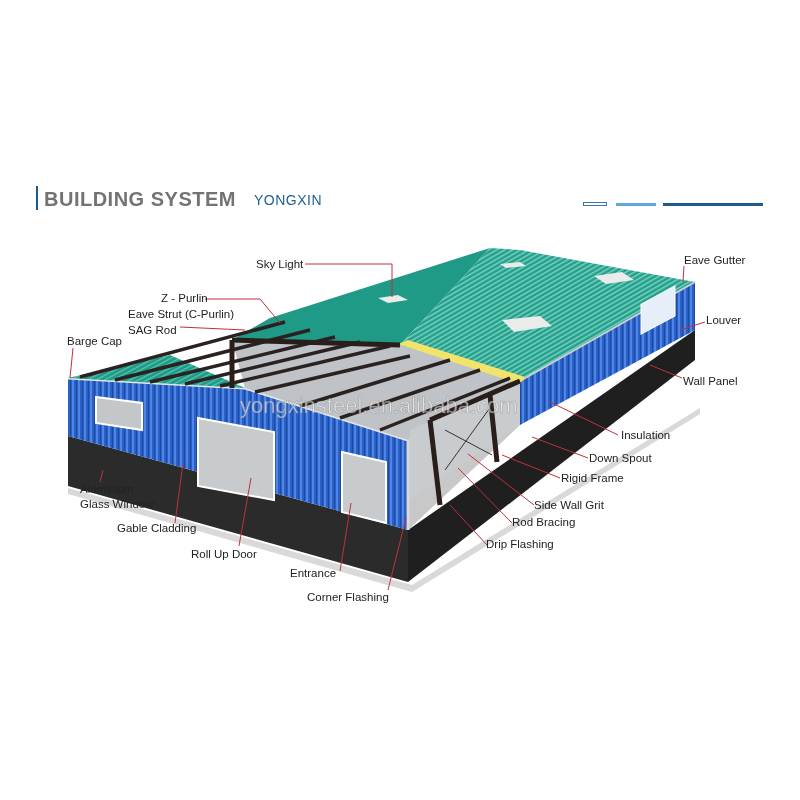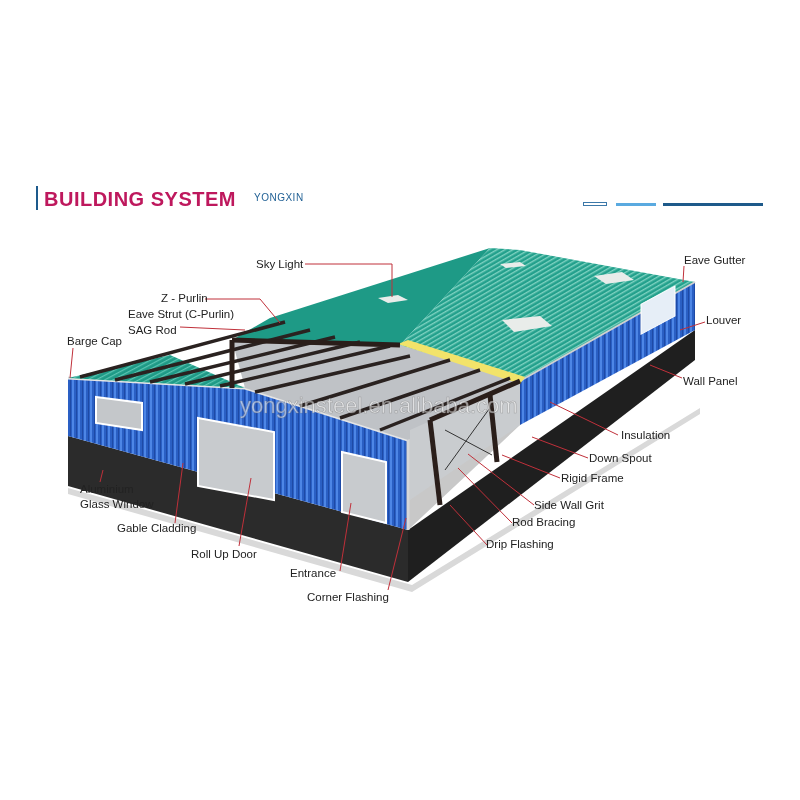--- a/index.html
+++ b/index.html
@@ -1,19 +1,19 @@
 <!DOCTYPE html>
 <html><head>
 <meta charset="utf-8">
 <style>
   html, body { margin: 0; padding: 0; background: #ffffff; }
   body { width: 800px; height: 800px; position: relative; overflow: hidden; font-family: "Liberation Sans", sans-serif; }
   .header-bar { position: absolute; left: 36px; top: 186px; width: 2px; height: 24px; background: #1d5a8c; }
-  .header-title { position: absolute; left: 44px; top: 188px; font-family: "Liberation Sans", sans-serif; font-weight: 700; font-size: 20px; letter-spacing: 0.5px; color: #be185d; }
-  .header-brand { position: absolute; left: 254px; top: 192px; font-size: 10px; color: #1f5f94; letter-spacing: 0.5px; }
+  .header-title { position: absolute; left: 44px; top: 188px; font-family: "Liberation Sans", sans-serif; font-weight: 700; font-size: 20px; letter-spacing: 0.5px; color: #737373; }
+  .header-brand { position: absolute; left: 254px; top: 192px; font-size: 14px; color: #1f5f94; letter-spacing: 0.5px; }
   .deco { position: absolute; top: 203px; height: 3px; }
   .deco-1 { left: 583px; width: 22px; height: 2px; border: 1px solid #3c78a8; background: #fff; top: 202px; }
   .deco-2 { left: 616px; width: 40px; background: #5aaae0; }
   .deco-3 { left: 663px; width: 100px; background: #1e5a8a; }
   svg.diagram { position: absolute; left: 0; top: 0; }
   .lbl { font-family: "Liberation Sans", sans-serif; font-size: 11.5px; fill: #222; }
   .watermark { font-family: "Liberation Sans", sans-serif; font-size: 22px; fill: rgba(255,255,255,0.55); stroke: rgba(120,120,120,0.55); stroke-width: 0.6px; }
 </style>
 </head>
 <body>

